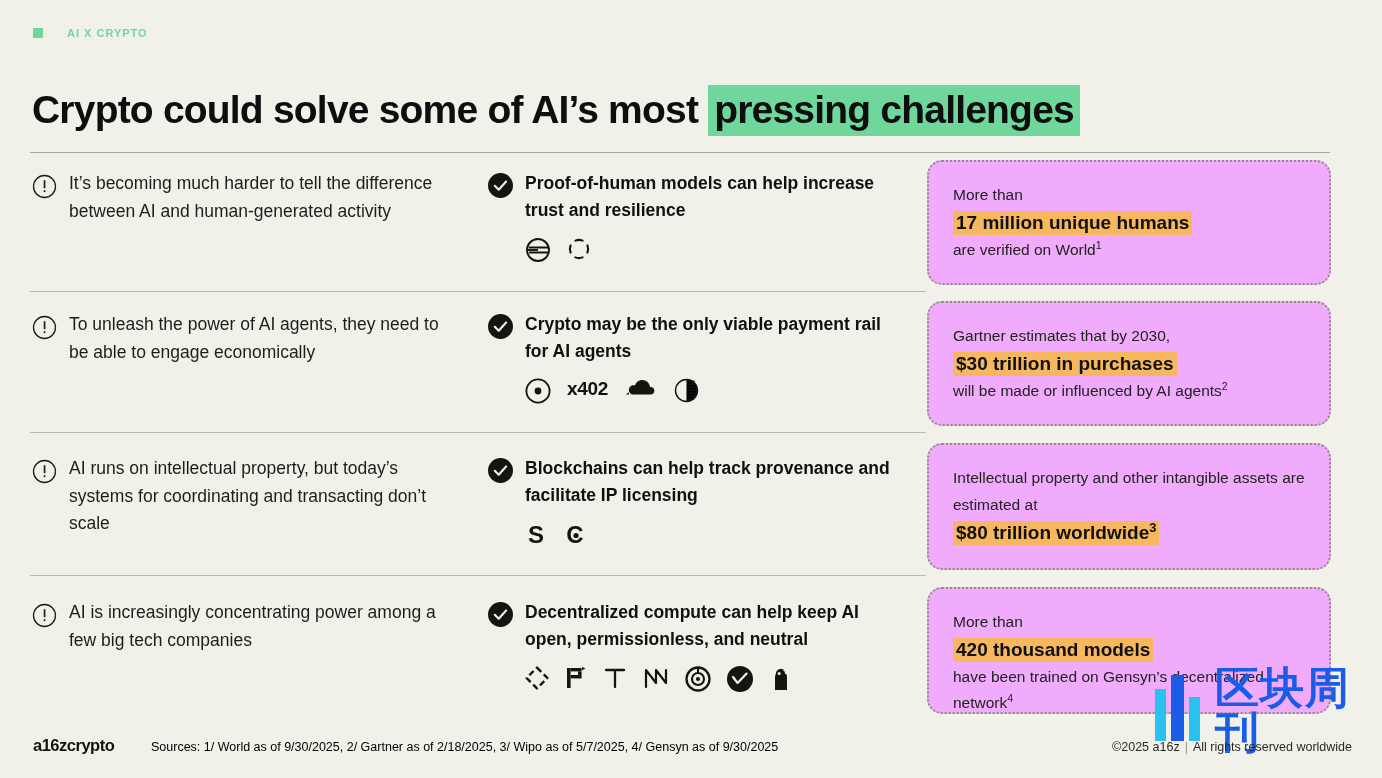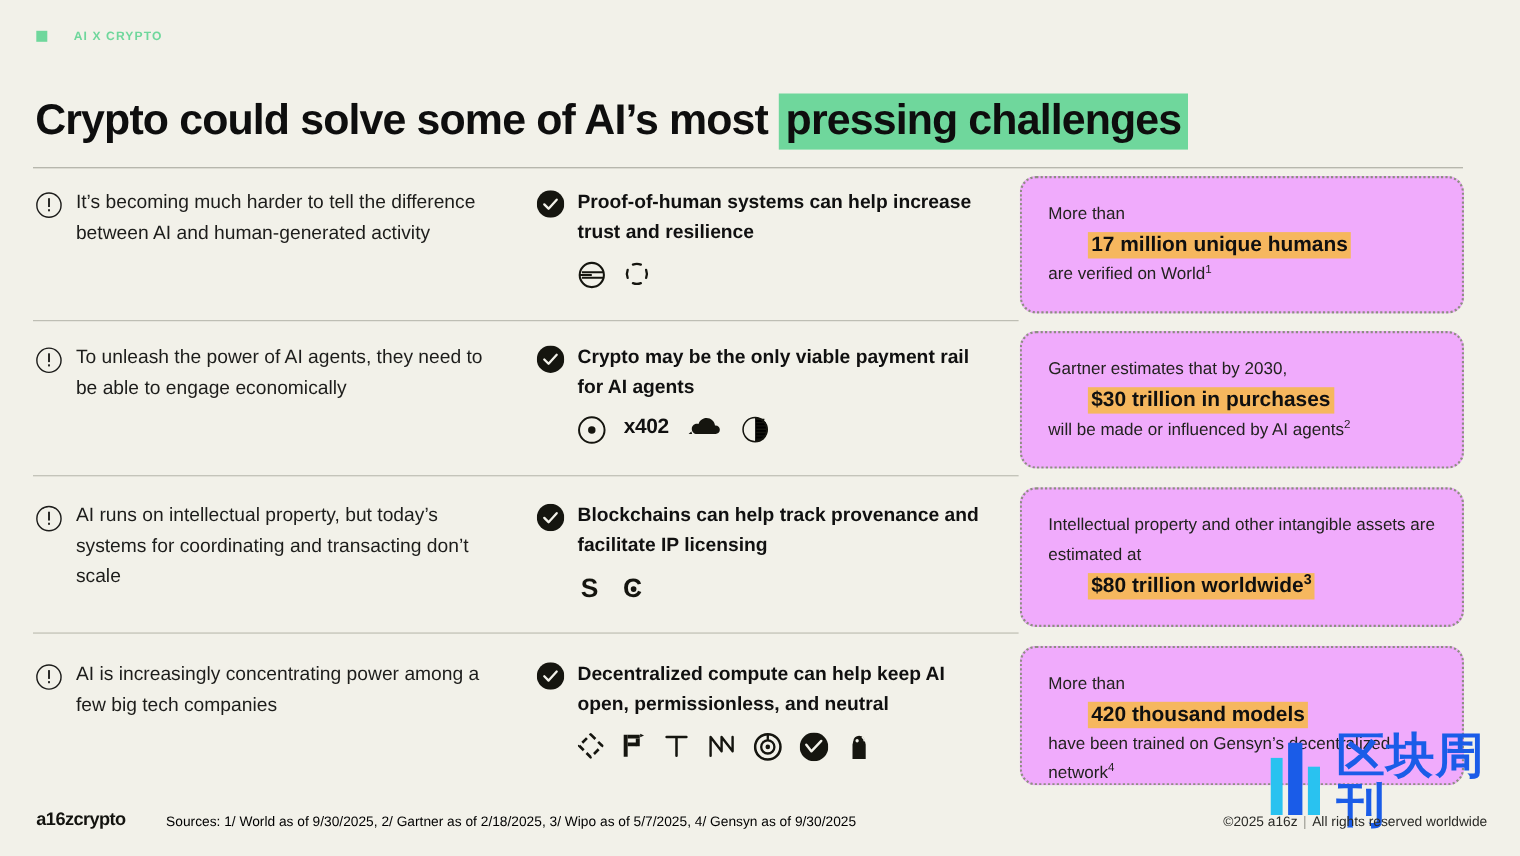--- a/index.html
+++ b/index.html
@@ -96,21 +96,21 @@
   .card-4{top:-12px;height:127px;}
   .stat-line{
     font-size:15.5px;line-height:1.74;color:#22221f;
   }
   .stat-big{
     font-size:19px;font-weight:bold;color:#101010;
     line-height:1.45;
   }
   .stat-big .ohl{
     background:#f6b75e;padding:1px 3px 2px 3px;
-    box-decoration-break:clone;margin-left:36px;-webkit-box-decoration-break:clone;
+    box-decoration-break:clone;-webkit-box-decoration-break:clone;
   }
   sup{font-size:0.68em;vertical-align:super;line-height:0;}
 
   
   .footer{position:absolute;left:0;top:735px;width:1382px;height:30px;}
   .brand{
     position:absolute;left:33px;top:1px;
     font-size:16.5px;font-weight:bold;letter-spacing:-0.5px;color:#13130f;
   }
   .sources{
@@ -165,21 +165,21 @@
     </div>
 
     <div class="col-solution">
       <div class="sol-head">
         <span class="icon-check">
           <svg width="25" height="25" viewBox="0 0 25 25">
               <circle cx="12.5" cy="12.5" r="12.5" fill="#15150f"></circle>
               <path d="M6.8 12.8 l3.9 3.9 l7.4 -8.2" fill="none" stroke="#f2f1e9" stroke-width="2.1" stroke-linecap="round" stroke-linejoin="round"></path>
             </svg>
         </span>
-        <div class="solution-text">Proof-of-human systems can help increase trust and resilience</div>
+        <div class="solution-text">Proof-of-human models can help increase trust and resilience</div>
       </div>
       <div class="logo-row">
         <span>
           <svg width="26" height="26" viewBox="0 0 26 26">
               <circle cx="13" cy="13" r="11" fill="none" stroke="#15150f" stroke-width="1.9"></circle>
               <path d="M4 10.5 H23.5 M4 15.5 H23.5" stroke="#15150f" stroke-width="1.9"></path>
               <path d="M2 13 H13" stroke="#15150f" stroke-width="1.9"></path>
             </svg>
         </span>
         <span>

